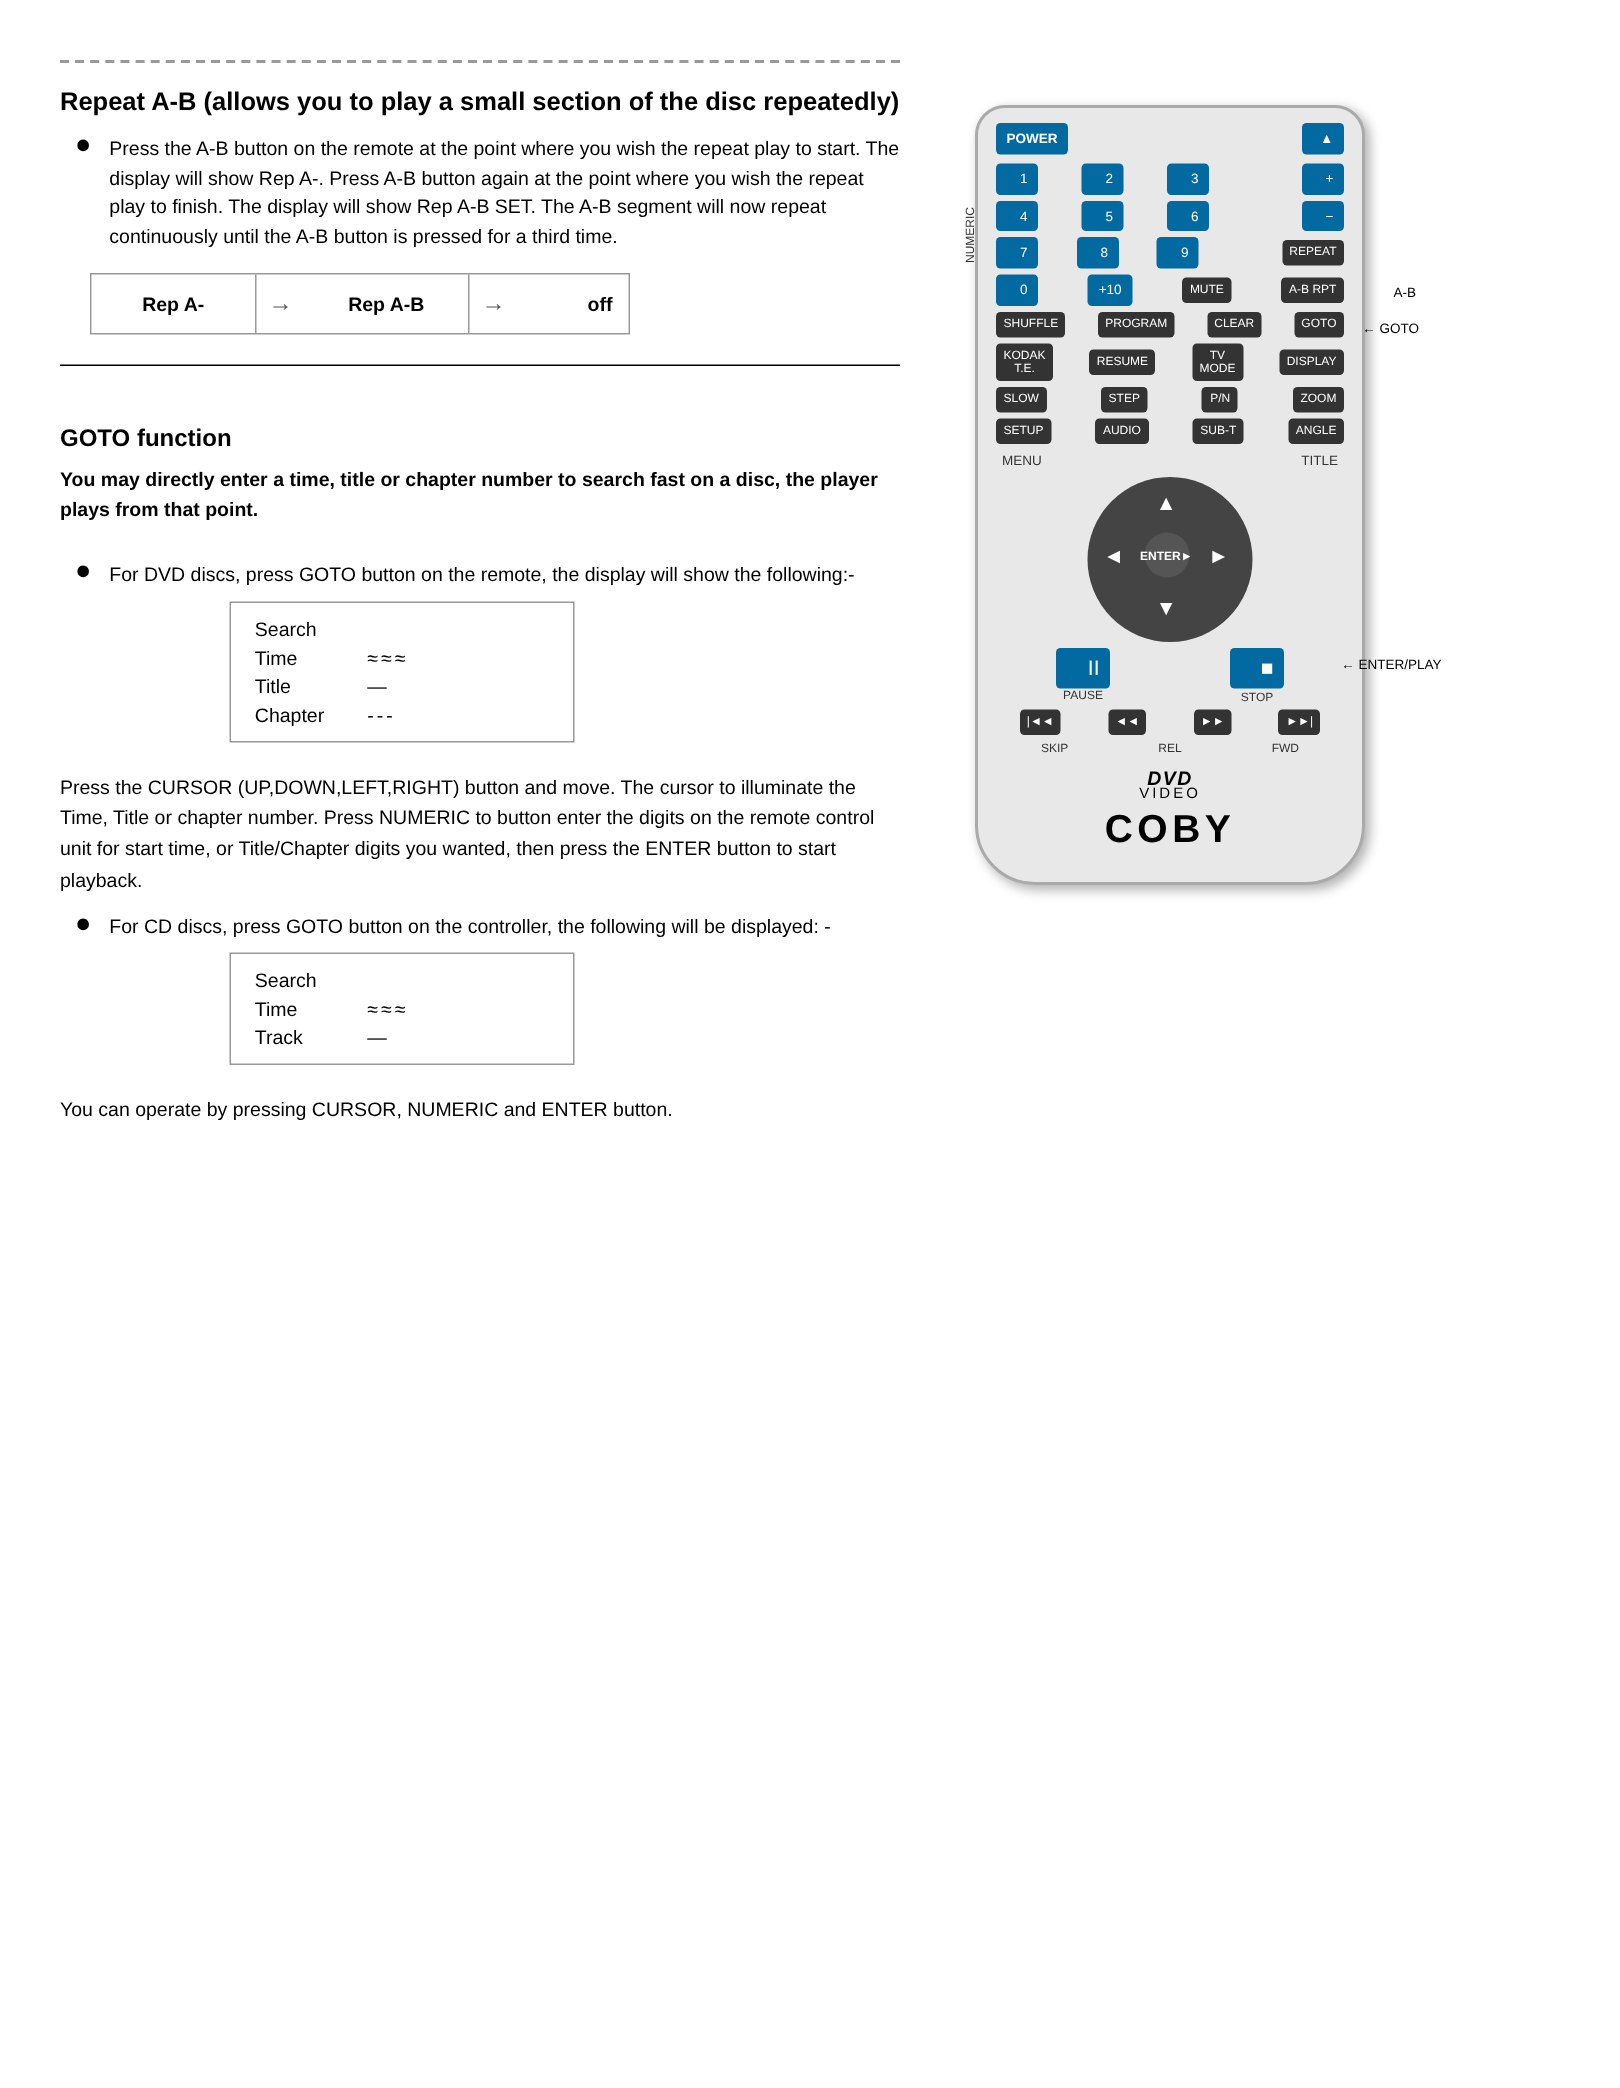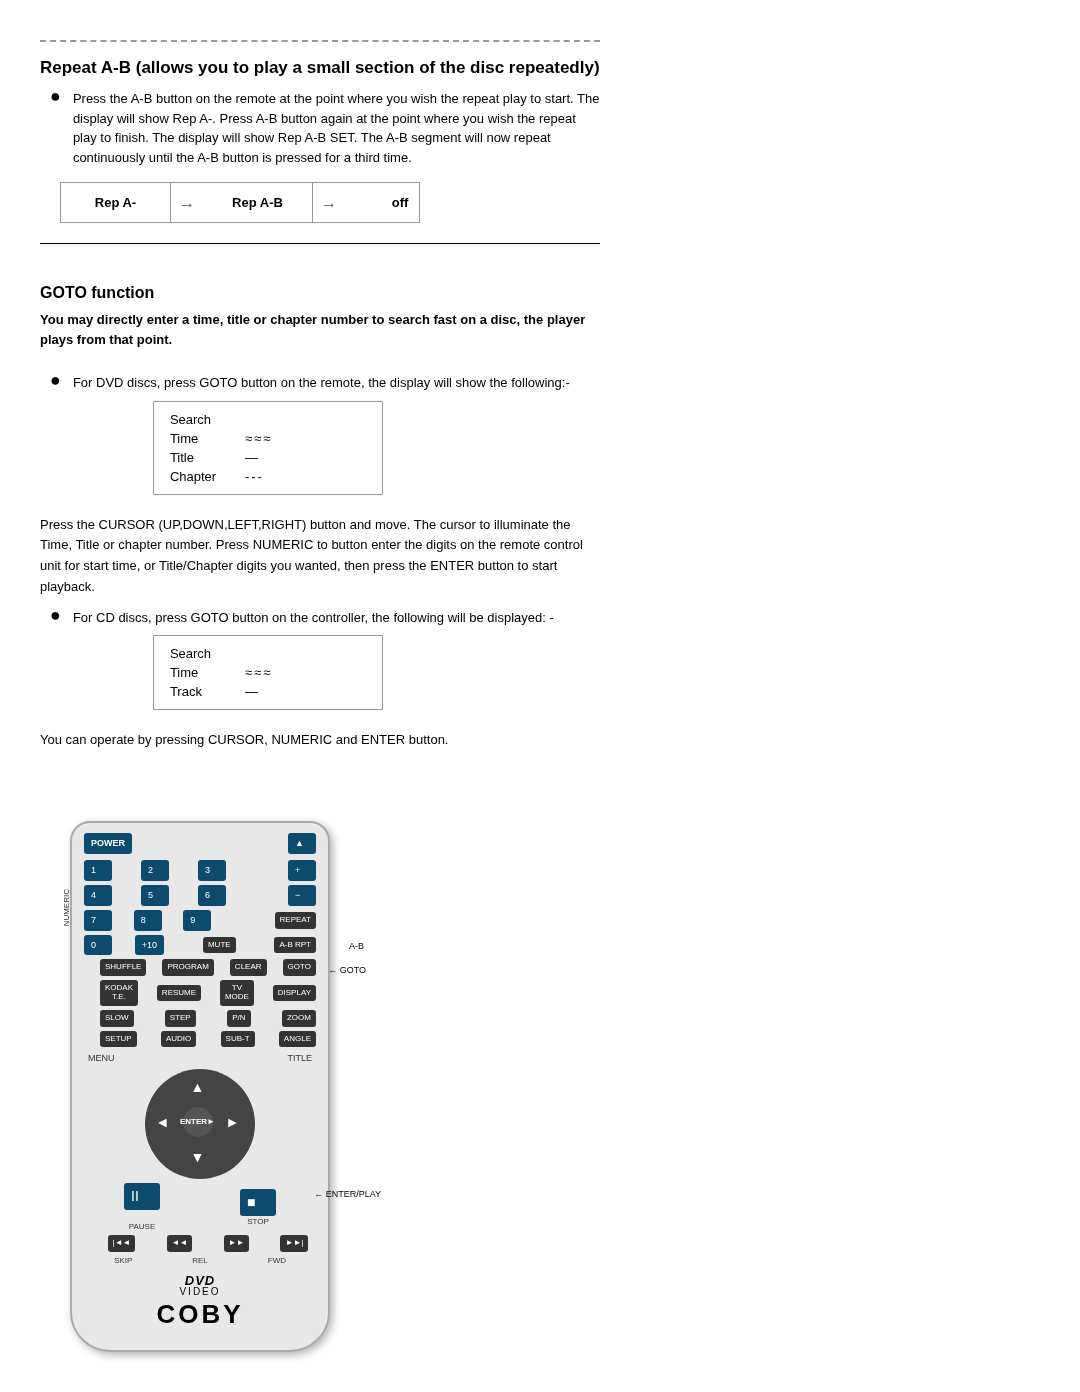--- a/index.html
+++ b/index.html
@@ -9,21 +9,20 @@
       font-size: 13px;
       color: #000;
       width: 1080px;
       min-height: 1392px;
       position: relative;
       overflow: hidden;
     }
 
     .page {
       display: flex;
-      flex-direction: column;
       width: 1080px;
       min-height: 1392px;
       padding: 40px 16px 40px 40px;
     }
 
     .content-area {
       flex: 1;
       max-width: 580px;
       padding-right: 20px;
     }
@@ -186,42 +185,41 @@
     }
 
     .remote-row {
       display: flex;
       justify-content: space-between;
       margin-bottom: 4px;
       align-items: center;
     }
 
     .r-btn {
-      background: #0c4a6e;
+      background: #0369a1;
       color: #fff;
       font-size: 9px;
       padding: 5px 7px;
       border-radius: 3px;
-      text-align: left;
+      text-align: right;
       min-width: 28px;
       cursor: pointer;
       line-height: 1.2;
     }
 
     .r-btn-sm {
       background: #333;
       color: #fff;
       font-size: 8px;
       padding: 4px 5px;
       border-radius: 3px;
       text-align: center;
       min-width: 24px;
       cursor: pointer;
       line-height: 1.1;
-      margin-left: 16px;
     }
 
     .remote-brand {
       text-align: center;
       margin-top: 8px;
     }
 
     .remote-wrapper {
       position: relative;
     }
@@ -416,21 +414,21 @@
           <div style="grid-column:2;grid-row:3; display:flex;align-items:center;justify-content:center; color:#fff; font-size:14px; cursor:pointer;">▼</div>
         </div>
 
         <div style="position:relative;">
           <div style="position:absolute; right:-65px; top:6px; font-size:9px; white-space:nowrap;">
             ← <span>ENTER/PLAY</span>
           </div>
           <div class="remote-row" style="justify-content:space-around; margin-bottom:4px;">
             <div style="text-align:center;">
               <div class="r-btn" style="font-size:14px; min-width:36px;">II</div>
-              <div style="font-size:8px; color:#333; margin-top:12px;">PAUSE</div>
+              <div style="font-size:8px; color:#333; margin-top:0;">PAUSE</div>
             </div>
             <div style="text-align:center;">
               <div class="r-btn" style="font-size:14px; min-width:36px;">■</div>
               <div style="font-size:8px; color:#333; margin-top:1px;">STOP</div>
             </div>
           </div>
         </div>
 
         <div class="remote-row" style="justify-content:space-around;">
           <div class="r-btn-sm">|◄◄</div>

